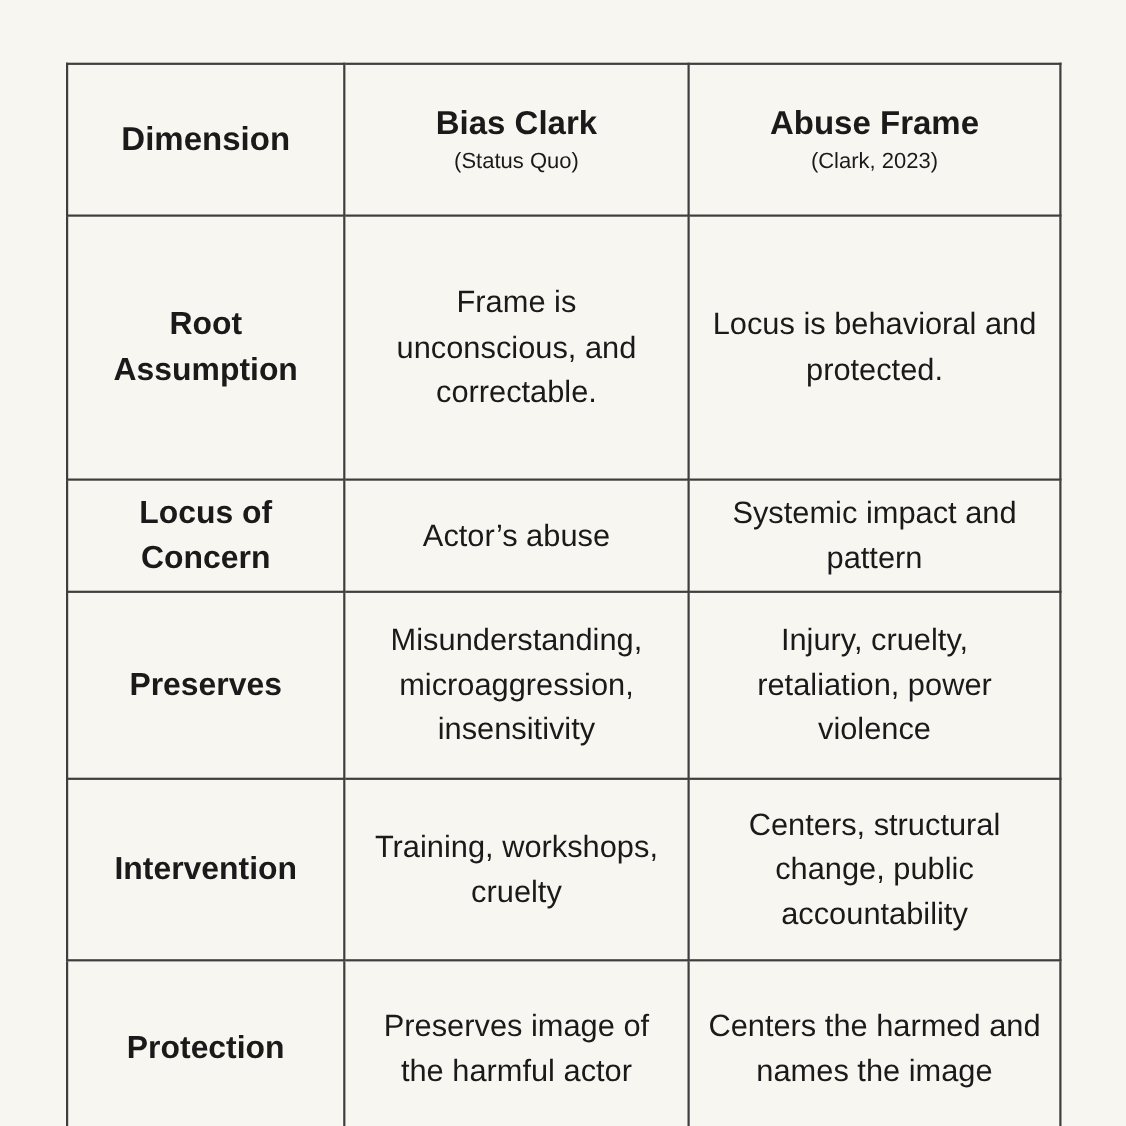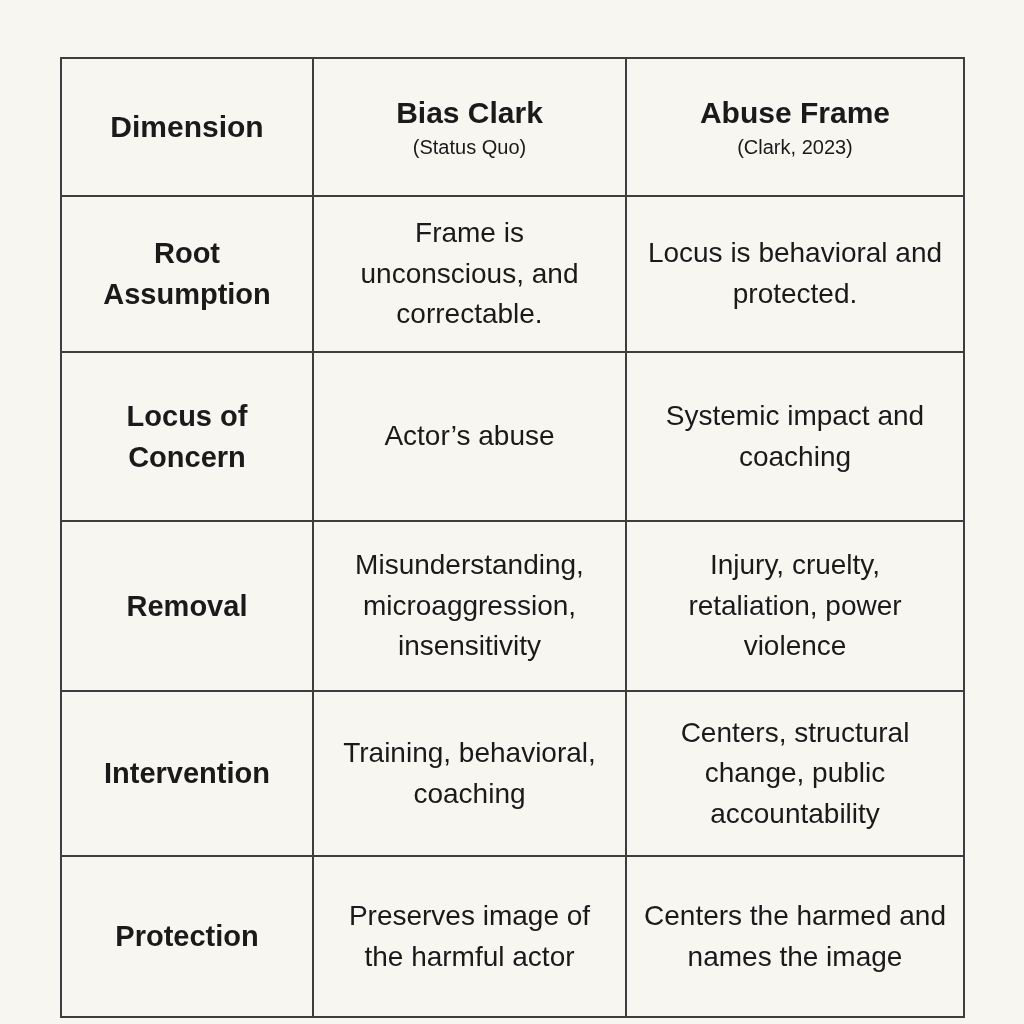--- a/index.html
+++ b/index.html
@@ -33,22 +33,22 @@
     text-align: center;
     vertical-align: middle;
     padding: 4px 16px;
     overflow: hidden;
   }
   col.c1 { width: 252px; }
   col.c2 { width: 313px; }
   col.c3 { width: 338px; }
 
   tr.r-header { height: 138px; }
-  tr.r-1 { height: 156px; margin-left: 24px; }
-  tr.r-2 { height: 169px; }
+  tr.r-1 { height: 240px; margin-left: 24px; }
+  tr.r-2 { height: 102px; }
   tr.r-3 { height: 170px; }
   tr.r-4 { height: 165px; }
   tr.r-5 { height: 161px; }
 
   .col-title {
     display: block;
     font-weight: bold;
     font-size: 30px;
     line-height: 1.35;
   }
@@ -96,32 +96,32 @@
 
     <tr class="r-1">
       <td class="dim-cell">Root Assumption</td>
       <td class="body-cell">Frame is unconscious, and correctable.</td>
       <td class="body-cell">Locus is behavioral and protected.</td>
     </tr>
 
     <tr class="r-2">
       <td class="dim-cell">Locus of Concern</td>
       <td class="body-cell">Actor’s abuse</td>
-      <td class="body-cell">Systemic impact and coaching</td>
+      <td class="body-cell">Systemic impact and pattern</td>
     </tr>
 
     <tr class="r-3">
-      <td class="dim-cell">Removal</td>
+      <td class="dim-cell">Preserves</td>
       <td class="body-cell">Misunderstanding, microaggression, insensitivity</td>
       <td class="body-cell">Injury, cruelty, retaliation, power violence</td>
     </tr>
 
     <tr class="r-4">
       <td class="dim-cell">Intervention</td>
-      <td class="body-cell">Training, behavioral, coaching</td>
+      <td class="body-cell">Training, workshops, cruelty</td>
       <td class="body-cell">Centers, structural change, public accountability</td>
     </tr>
 
     <tr class="r-5">
       <td class="dim-cell">Protection</td>
       <td class="body-cell">Preserves image of the harmful actor</td>
       <td class="body-cell">Centers the harmed and names the image</td>
     </tr>
   </tbody>
     </table>

